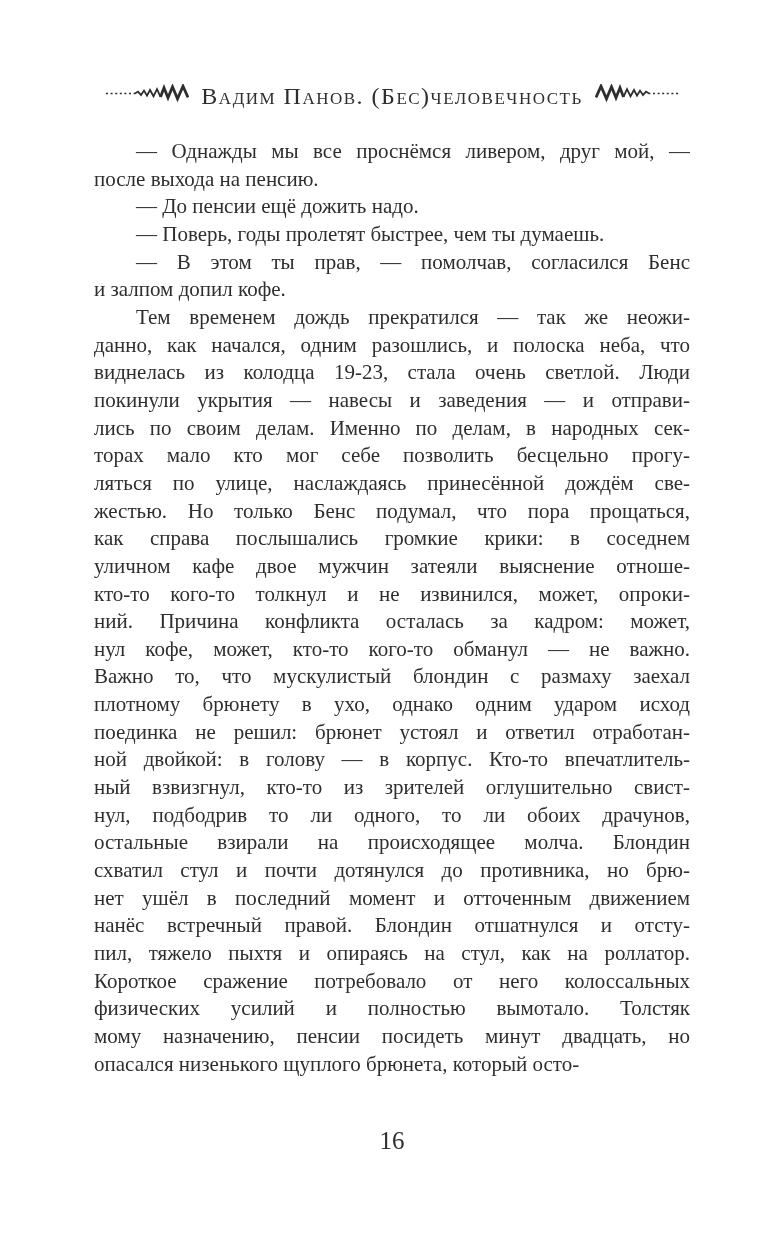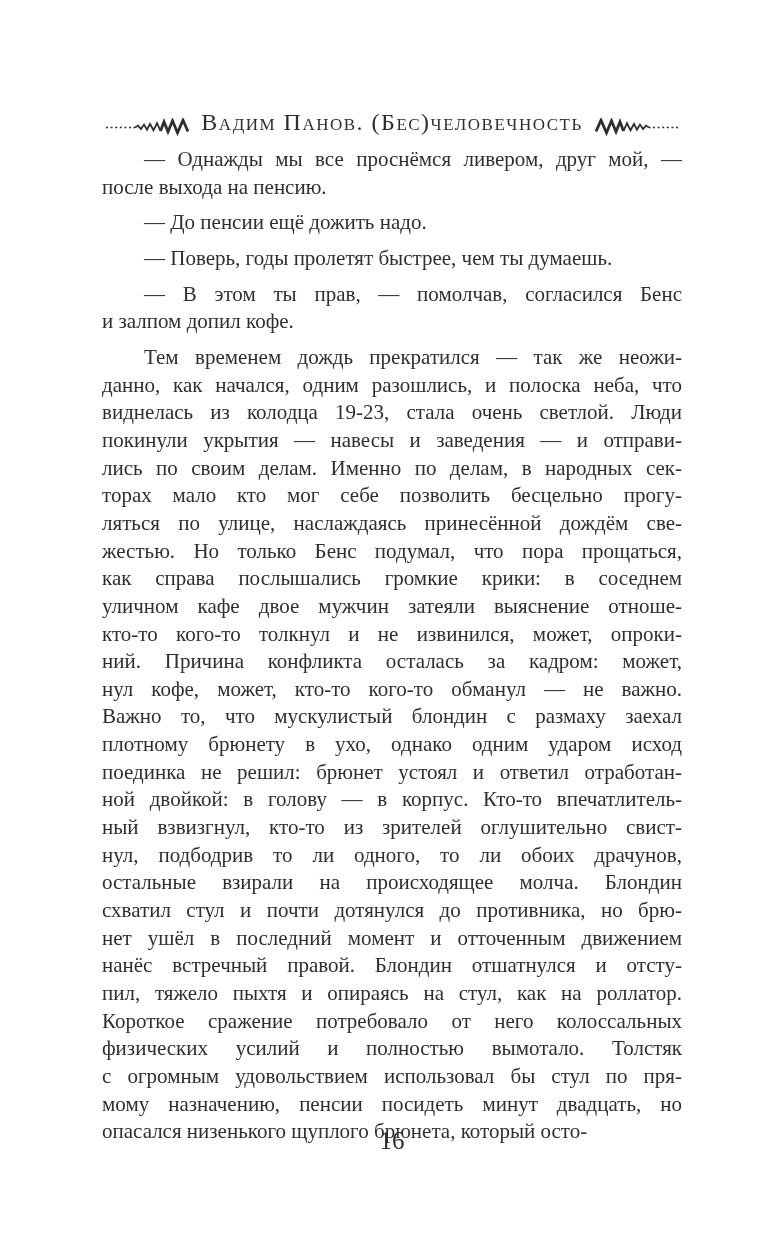--- a/index.html
+++ b/index.html
@@ -17,24 +17,23 @@
     color: #2e2e2e;
   }
   
   .running-head {
     position: absolute;
     top: 84px;
     left: 94px;
     width: 596px;
     height: 32px;
     display: flex;
-    align-items: flex-end;
+    align-items: flex-start;
     justify-content: center;
     gap: 12px;
-    margin-top: 20px;
   }
   .running-title {
     font-variant: small-caps;
     font-size: 24px;
     letter-spacing: 1.5px;
     color: #2e2e2e;
     white-space: nowrap;
     line-height: 1;
     padding-bottom: 2px;
   }
@@ -54,21 +53,21 @@
   .deco.right { transform: scaleX(-1); }
 
   
   .text-block {
     position: absolute;
     top: 138px;
     left: 94px;
     width: 596px;
     font-size: 21px;
   }
-  .paragraph { margin: 8px; padding: 0; }
+  .paragraph { margin: 0; padding: 0; }
   .line {
     height: 27.66px;
     line-height: 27.66px;
     overflow: hidden;
     text-align: justify;
     white-space: normal;
   }
   .line::after {
     content: "";
     display: inline-block;
@@ -148,21 +147,20 @@
         <div class="line">ной двойкой: в голову — в корпус. Кто-то впечатлитель-</div>
         <div class="line">ный взвизгнул, кто-то из зрителей оглушительно свист-</div>
         <div class="line">нул, подбодрив то ли одного, то ли обоих драчунов,</div>
         <div class="line">остальные взирали на происходящее молча. Блондин</div>
         <div class="line">схватил стул и почти дотянулся до противника, но брю-</div>
         <div class="line">нет ушёл в последний момент и отточенным движением</div>
         <div class="line">нанёс встречный правой. Блондин отшатнулся и отсту-</div>
         <div class="line">пил, тяжело пыхтя и опираясь на стул, как на роллатор.</div>
         <div class="line">Короткое сражение потребовало от него колоссальных</div>
         <div class="line">физических усилий и полностью вымотало. Толстяк</div>
-        <div class="line">с огромным удовольствием использовал бы стул по пря-</div>
         <div class="line">мому назначению, пенсии посидеть минут двадцать, но</div>
         <div class="line last">опасался низенького щуплого брюнета, который осто-</div>
       </div>
     </main>
 
   <footer class="page-footer">
     <span class="folio">16</span>
   </footer>
 
 </div>

